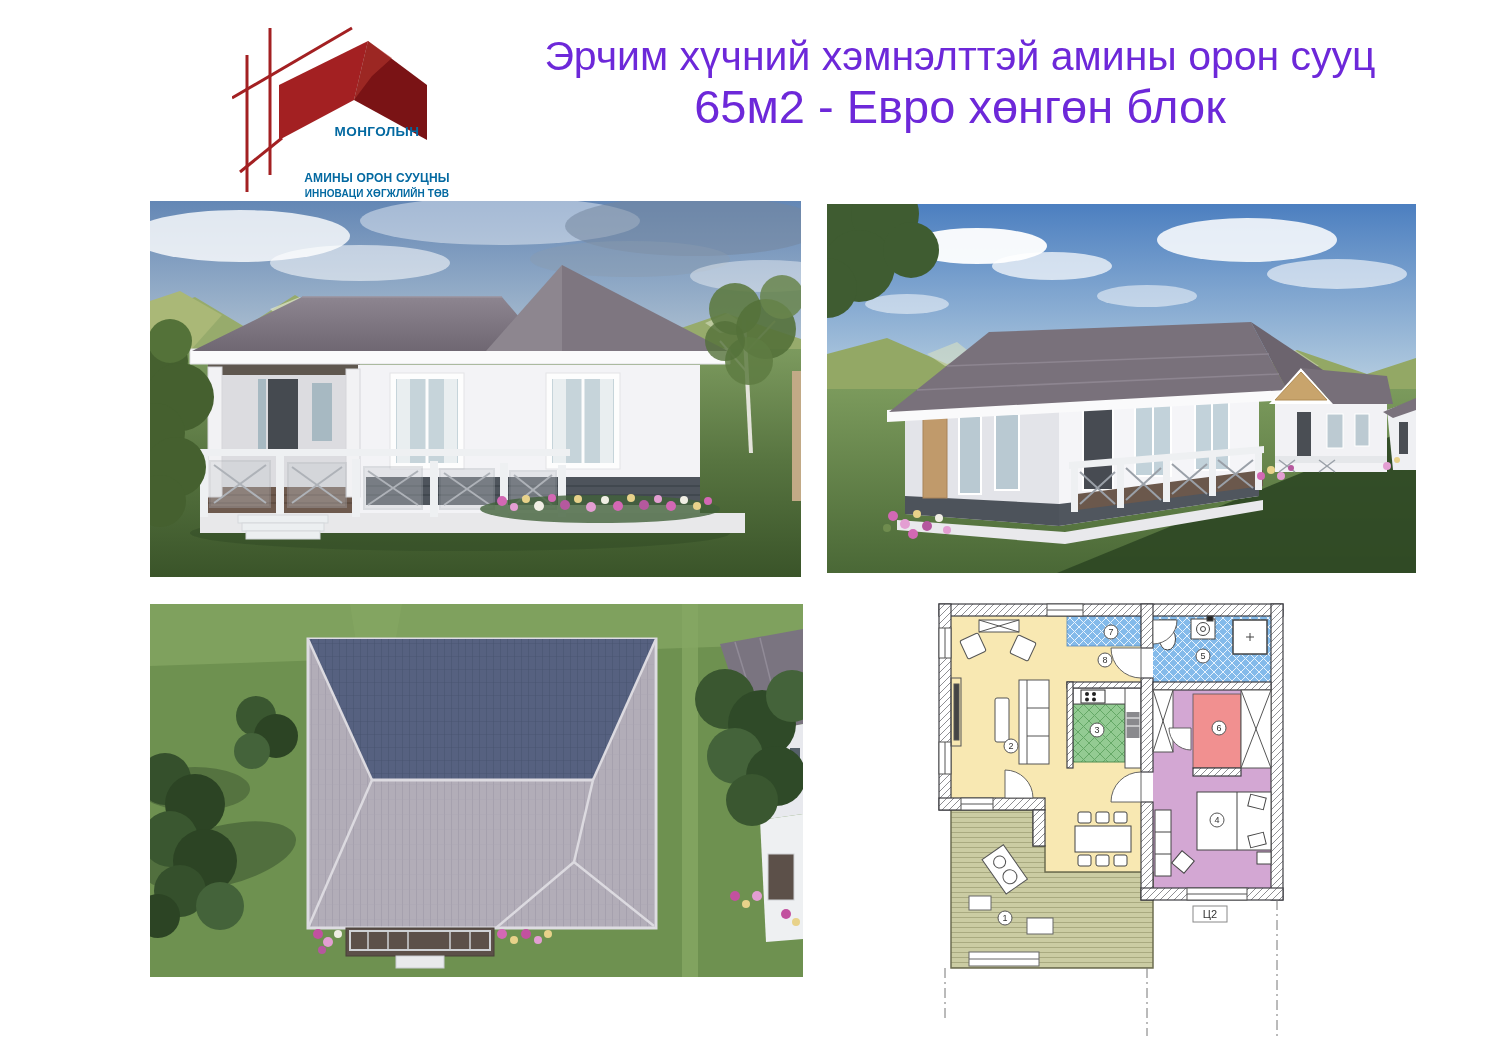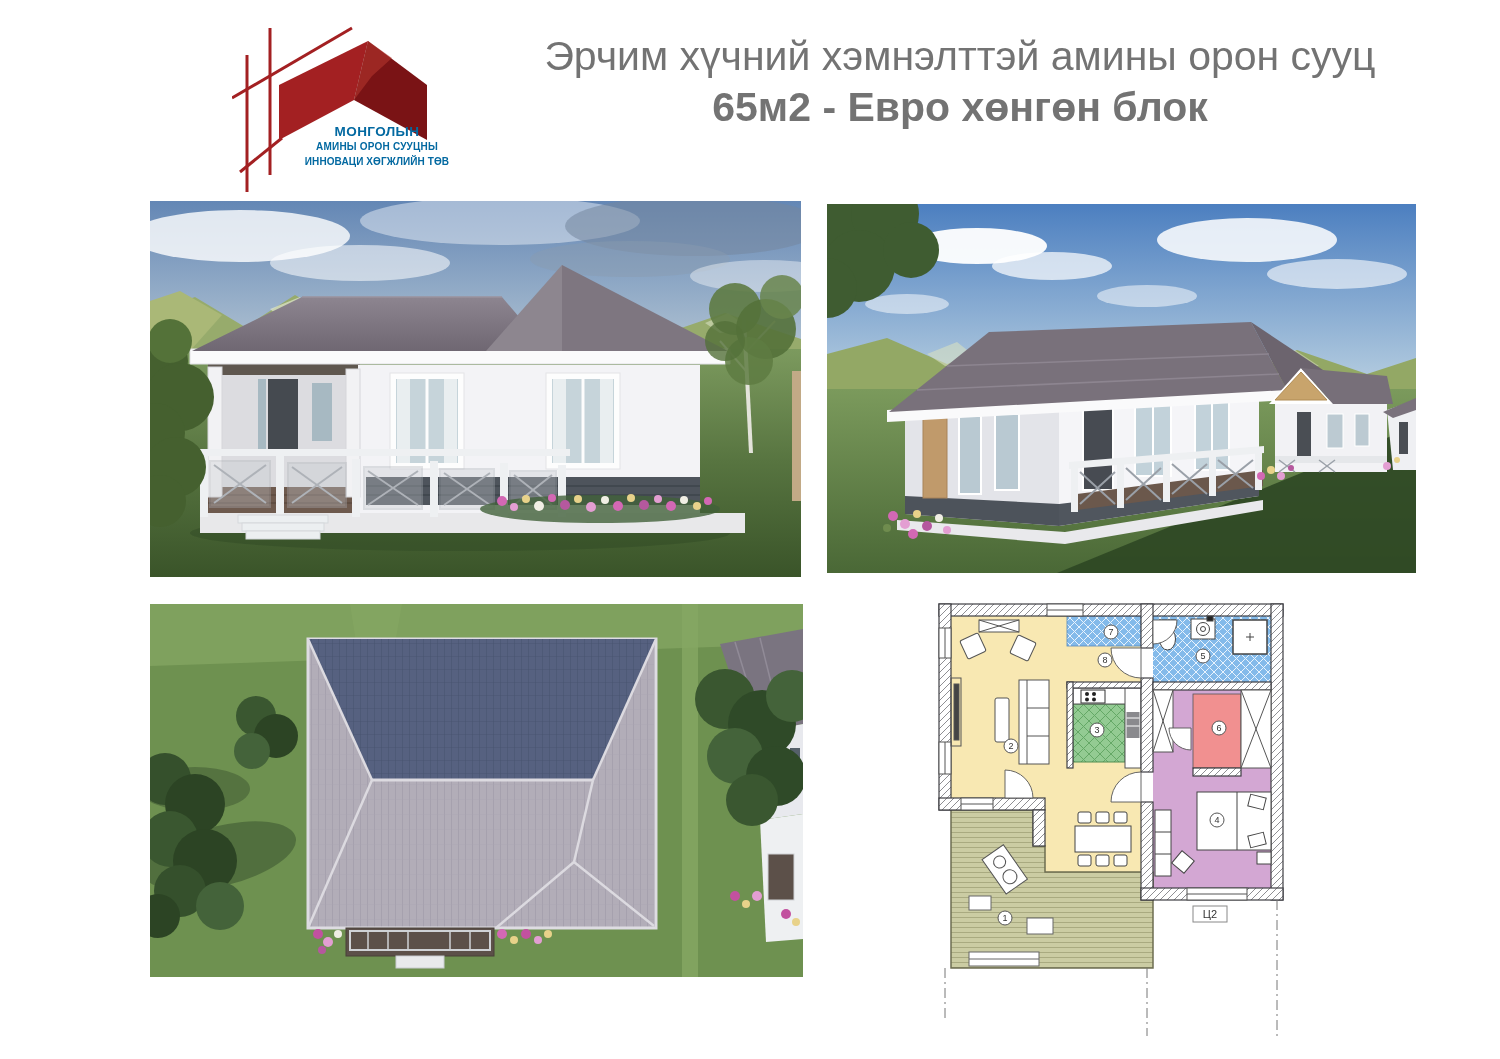--- a/index.html
+++ b/index.html
@@ -3,26 +3,26 @@
 <meta charset="utf-8">
 <style>
   html,body{margin:0;padding:0;background:#ffffff;}
   body{width:1500px;height:1059px;position:relative;font-family:"Liberation Sans",sans-serif;overflow:hidden;}
   .abs{position:absolute;}
   
   .logo-wrap{left:232px;top:24px;width:270px;height:170px;}
   .logo-text{position:absolute;left:40px;top:100px;width:210px;text-align:center;
              font-weight:bold;color:#0369a1;line-height:15px;}
   .logo-text .l1{font-size:13.5px;letter-spacing:.4px;}
-  .logo-text .l2{font-size:10px;letter-spacing:.2px;}
+  .logo-text .l2{font-size:12px;letter-spacing:.2px;margin-top:32px;}
   .logo-text .l3{font-size:10px;letter-spacing:.1px;}
   
-  .title-block{left:440px;top:30px;width:1040px;text-align:center;color:#737373;}
+  .title-block{left:440px;top:30px;width:1040px;text-align:center;color:#6d28d9;}
   .title-block .t1{font-size:41px;line-height:52px;font-weight:400;}
-  .title-block .t2{font-size:41px;line-height:50px;font-weight:700;}
+  .title-block .t2{font-size:47px;line-height:50px;font-weight:400;}
   
   .panel{overflow:hidden;background:#cfd8e0;}
   .panel svg{display:block;}
   .p1{left:150px;top:201px;width:651px;height:376px;}
   .p2{left:827px;top:204px;width:589px;height:369px;}
   .p3{left:150px;top:604px;width:653px;height:373px;}
   .plan{left:935px;top:600px;width:360px;height:440px;background:#fff;}
   text.tagnum{font-size:9px;fill:#333;font-family:"Liberation Sans",sans-serif;text-anchor:middle;}
   text.axis{font-size:11px;fill:#333;font-family:"Liberation Sans",sans-serif;text-anchor:middle;}
 </style>

